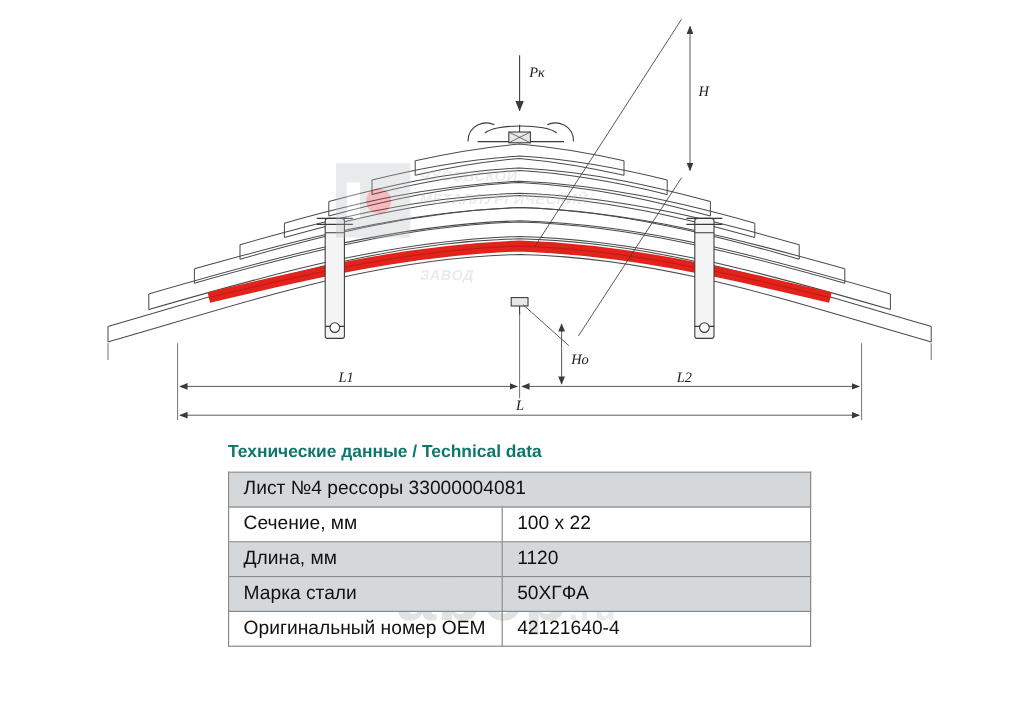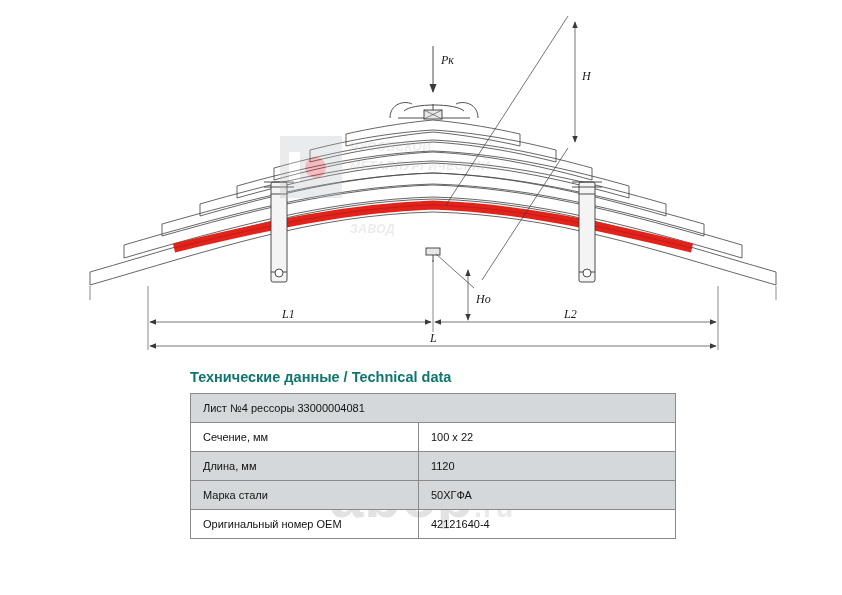--- a/index.html
+++ b/index.html
@@ -88,21 +88,21 @@
     color: #0f766e;
     font-weight: bold;
     font-size: 14.5px;
   }
   table.specs {
     position: absolute;
     left: 178px;
     top: 393px;
     width: 486px;
     border-collapse: collapse;
-    font-size: 11px;
+    font-size: 16px;
     color: #111111;
   }
   table.specs td {
     border: 1px solid #8a8a8a;
     height: 28px;
     padding: 0 0 0 12px;
     vertical-align: middle;
     white-space: nowrap;
   }
   table.specs tr.shaded td {

